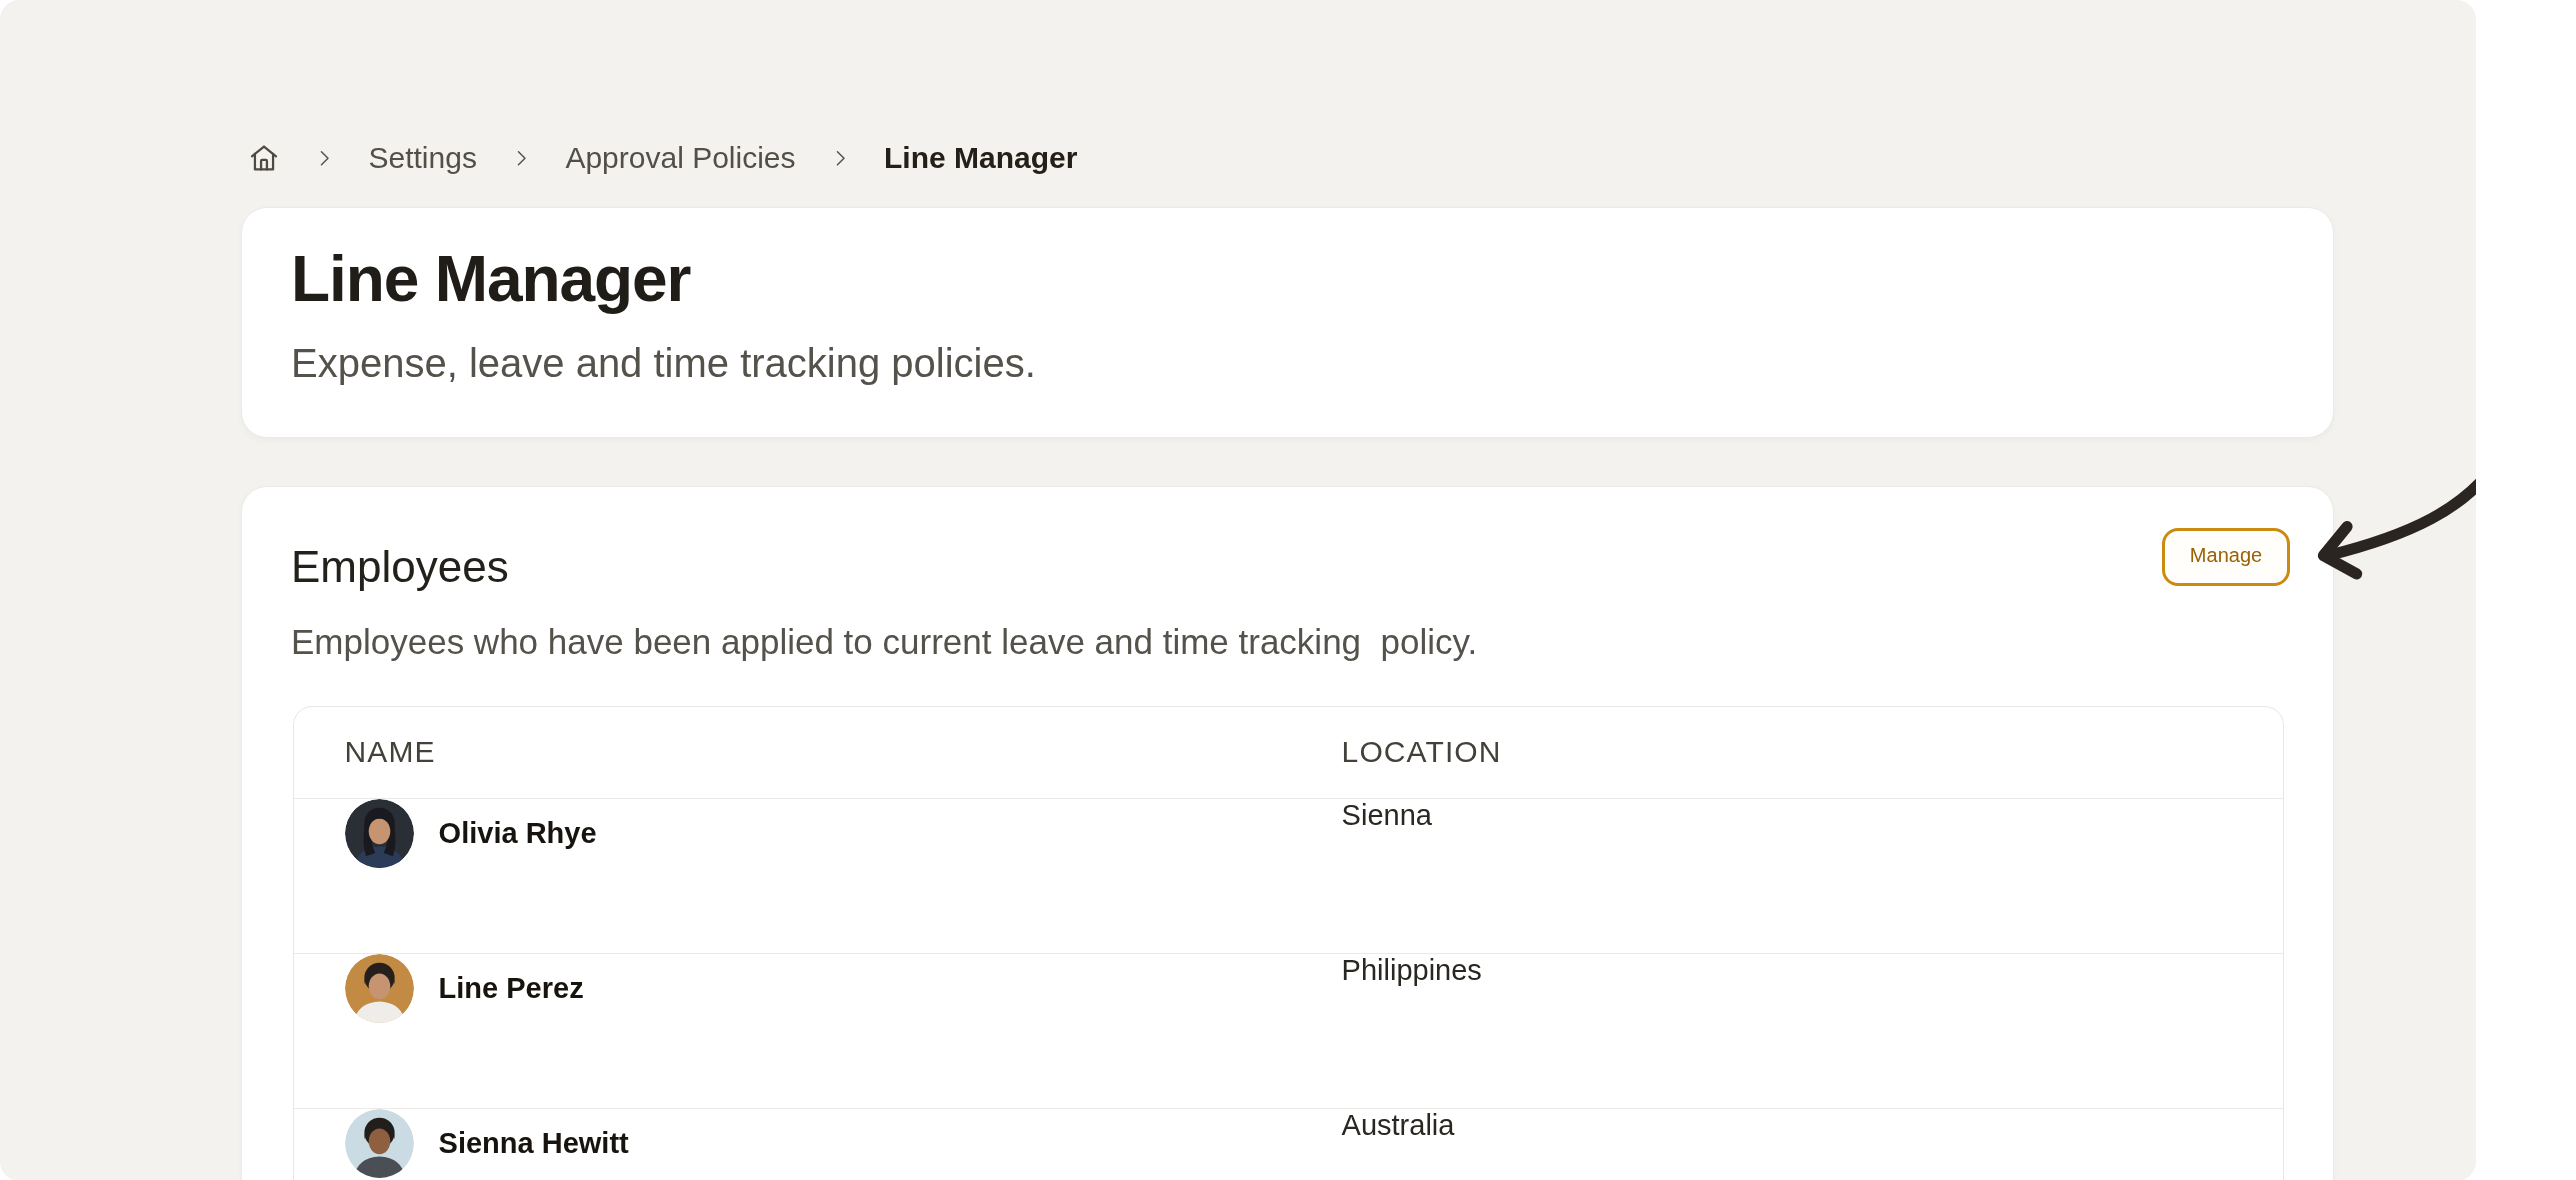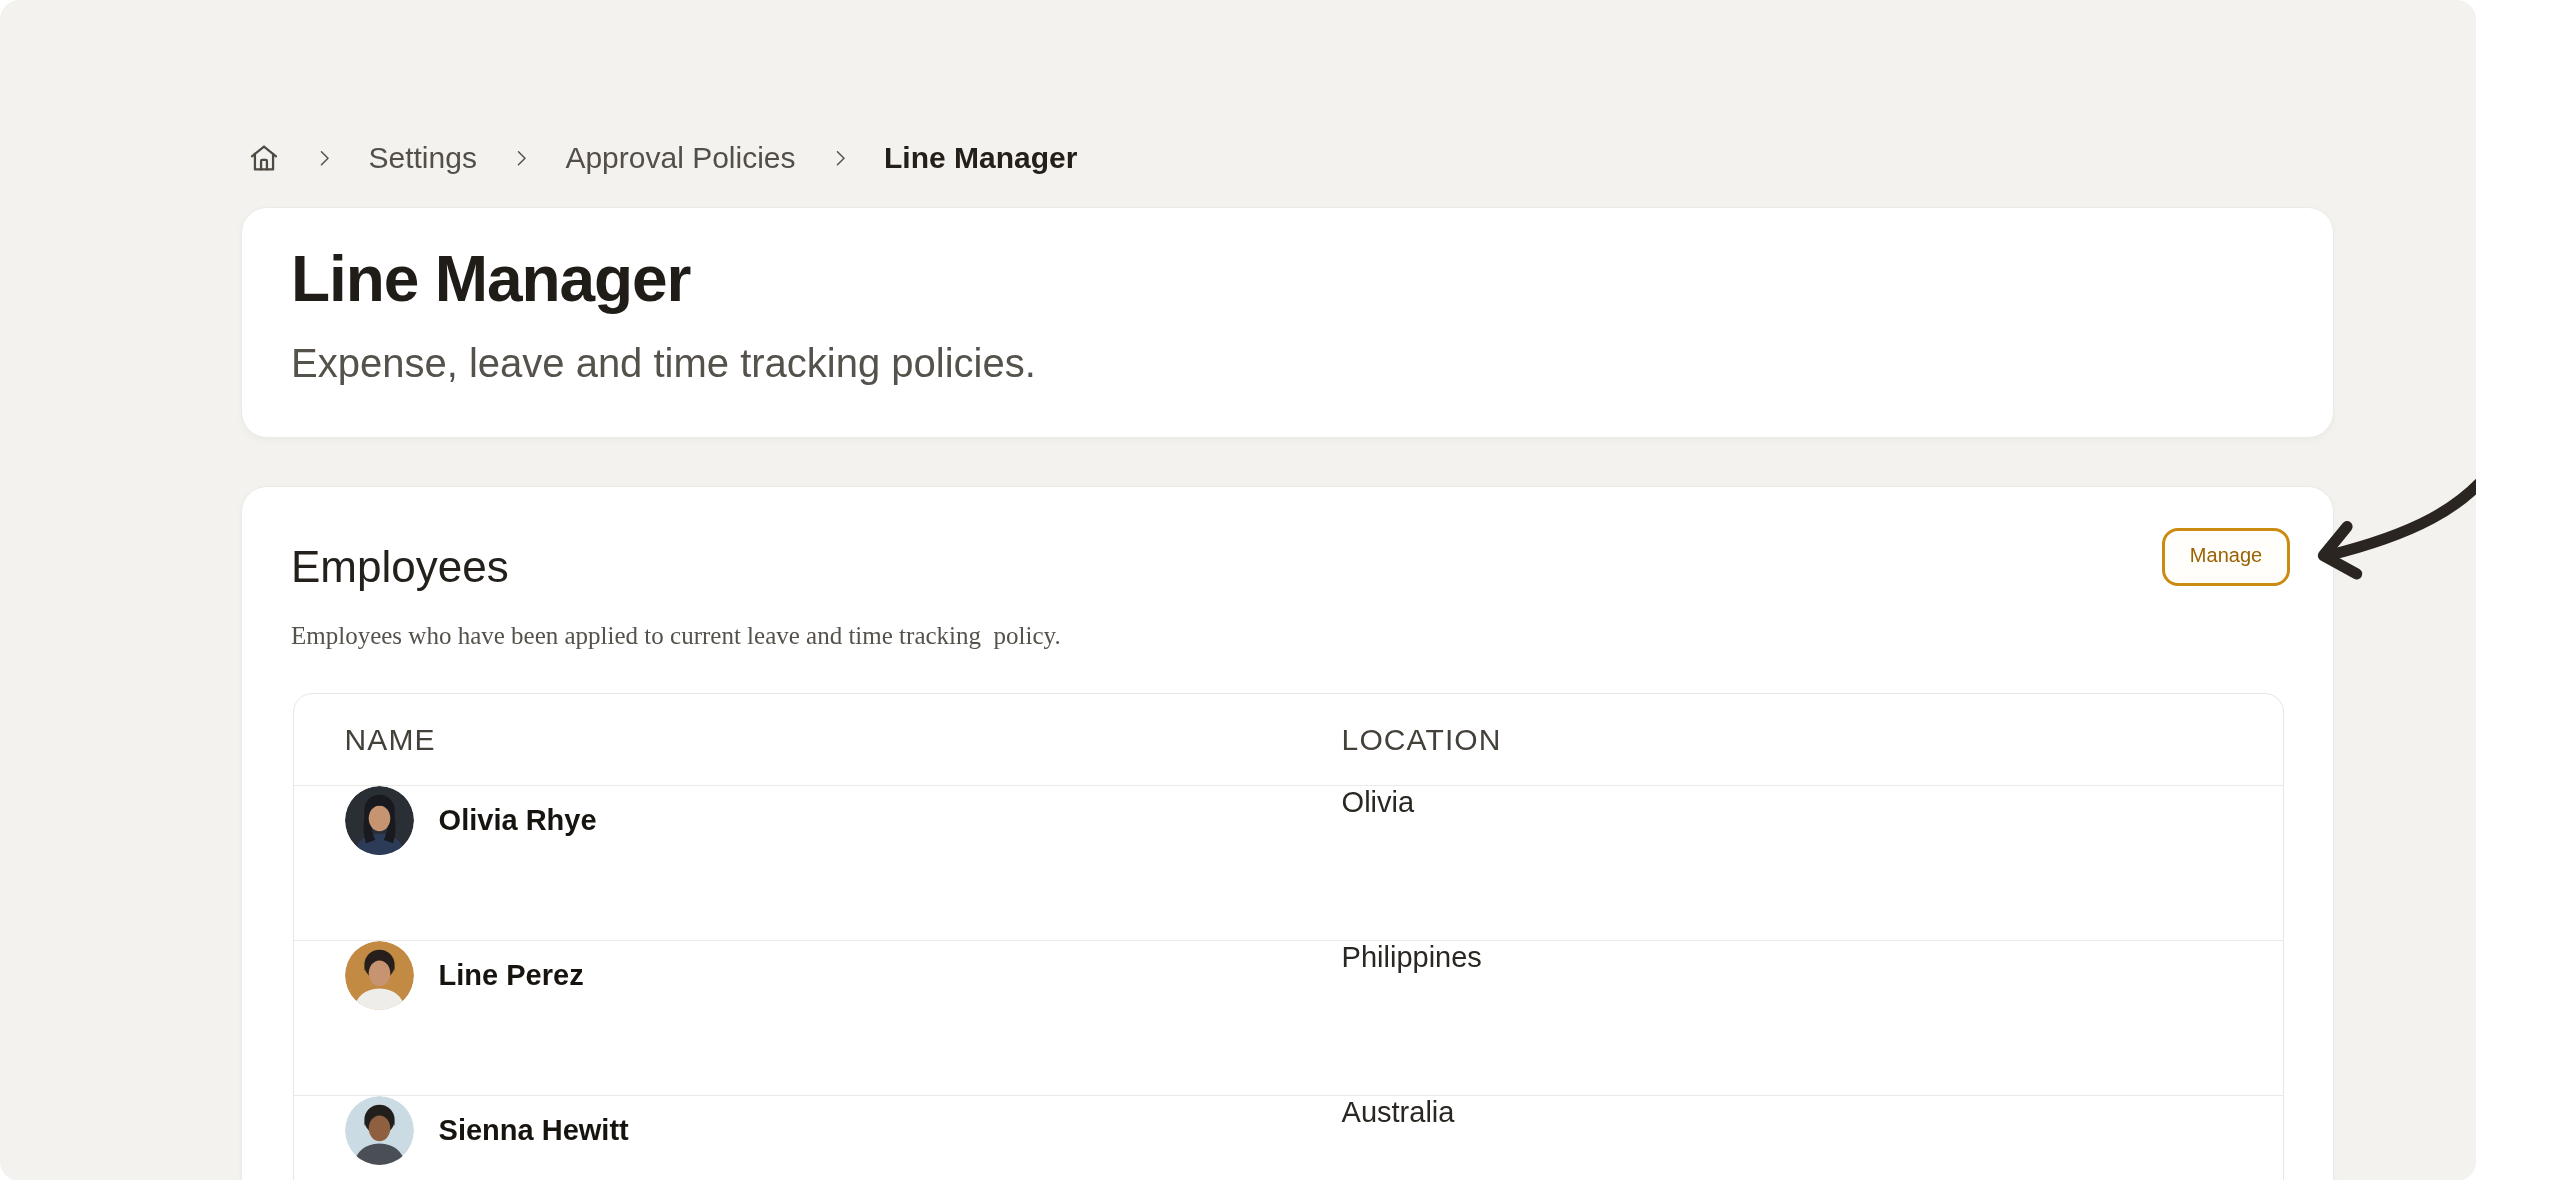--- a/index.html
+++ b/index.html
@@ -40,23 +40,22 @@
   }
   #title-card .card-subtitle{
     margin:21.5px 0 0 0;font-size:40px;line-height:1.2;color:#55524C;
   }
 
   #employees-card{top:486px;height:805px;padding:54px 49px 0 49px;}
   #employees-card h2{
     margin:0;font-size:44px;line-height:1.2;font-weight:400;color:#24201B;
   }
   #employees-card .card-desc{
-    margin:26px 0 0 0;font-size:25px;line-height:1.26;color:#55524C;
+    margin:26px 0 0 0;font-size:35px;line-height:1.26;color:#55524C;
     white-space:pre-wrap;
-    font-family:Liberation Serif, serif;
   }
 
   
   .manage-btn{
     position:absolute;top:41px;right:43px;
     width:128px;height:58px;
     background:#FFFEFB;
     border:3.8px solid #CB8A10;
     border-radius:16px;
     font-family:"Liberation Sans", sans-serif;
@@ -146,21 +145,21 @@
               <path d="M16 128 Q22 90 64 88 Q106 90 112 128 Z" fill="#2C3B57"></path>
               <path d="M37 46 Q31 86 39 106 L56 100 Q46 80 49 54 Z" fill="#191A1F"></path>
               <path d="M91 46 Q97 86 89 106 L72 100 Q82 80 79 54 Z" fill="#191A1F"></path>
               <circle cx="64" cy="44" r="28" fill="#191A1F"></circle>
               <ellipse cx="64" cy="60" rx="20" ry="24" fill="#C79472"></ellipse>
               <path d="M36 56 Q36 22 64 22 Q92 22 92 56 Q86 36 64 36 Q42 36 36 56 Z" fill="#191A1F"></path>
             </svg>
           </span>
           <span class="emp-name">Olivia Rhye</span>
         </div>
-        <div class="t-col-loc"><span class="emp-loc">Olivia</span></div>
+        <div class="t-col-loc"><span class="emp-loc">Sienna</span></div>
       </div>
 
       <div class="t-row">
         <div class="t-col-name">
           <span class="avatar">
             <svg viewBox="0 0 128 128">
               <circle cx="64" cy="64" r="64" fill="#C28A43"></circle>
               <path d="M16 128 Q22 90 64 88 Q106 90 112 128 Z" fill="#EFEDE9"></path>
               <circle cx="64" cy="44" r="28" fill="#261F1B"></circle>
               <ellipse cx="64" cy="60" rx="20" ry="24" fill="#C69470"></ellipse>

